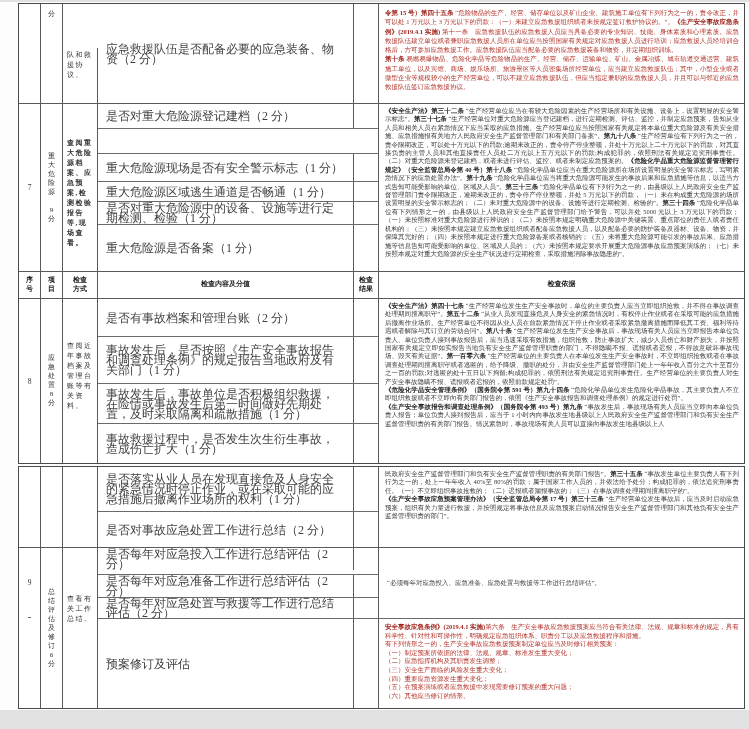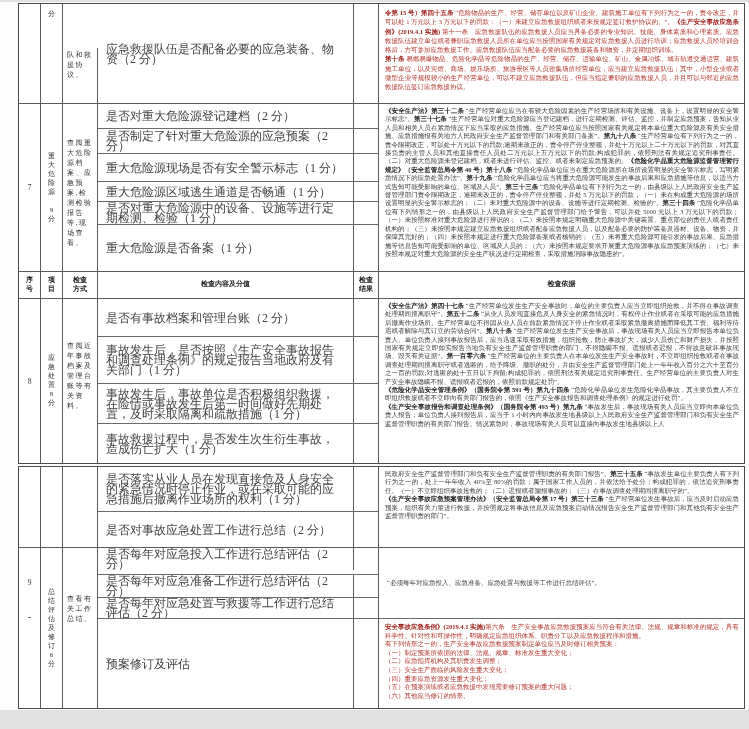--- a/index.html
+++ b/index.html
@@ -76,28 +76,27 @@
     <div class="row" style="height:168px;">
       <div class="cell c-no">7</div>
       <div class="cell c-proj">重
 大
 危
 险
 源
 
 9
 分</div>
-      <div class="cell c-meth" style="padding-top:34px;">查阅重大危险源档案、应急预案,检测检验报告等,现场查看。</div>
+      <div class="cell c-meth" style="padding-top:34px;font-weight:bold;">查阅重大危险源档案、应急预案,检测检验报告等,现场查看。</div>
       <div class="cell c-mid">
         <div class="sub" style="height:25px;">
           <div class="content">是否对重大危险源登记建档（2 分）</div>
             <div class="result"></div>
         </div>
         <div class="sub" style="height:25px;">
-          <div class="content">是否制定了针对重大危险源的应急预案（2 分）</div>
             <div class="result"></div>
         </div>
         <div class="sub" style="height:28px;">
           <div class="content">重大危险源现场是否有安全警示标志（1 分）</div>
             <div class="result"></div>
         </div>
         <div class="sub" style="height:20px;">
           <div class="content">重大危险源区域逃生通道是否畅通（1 分）</div>
             <div class="result"></div>
         </div>

